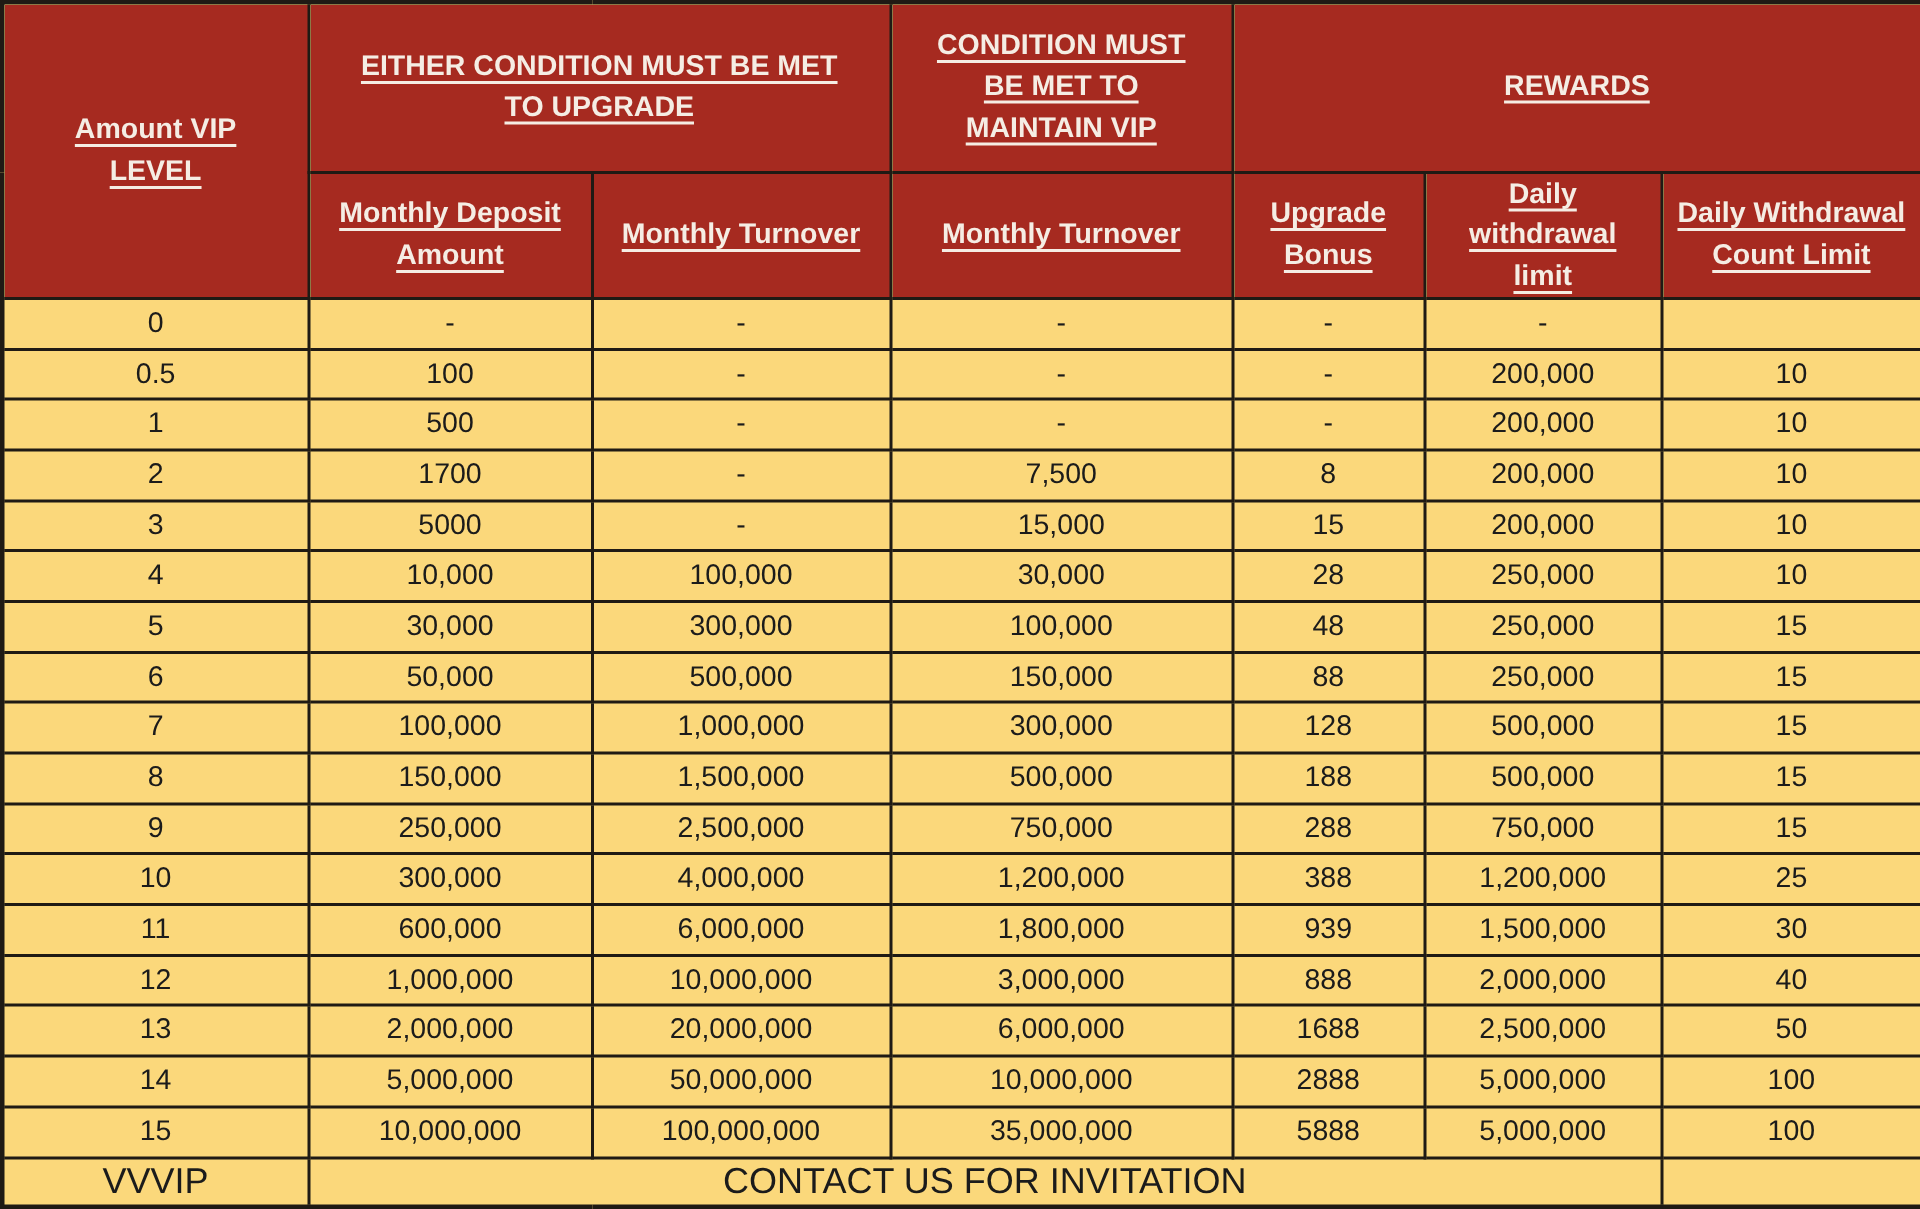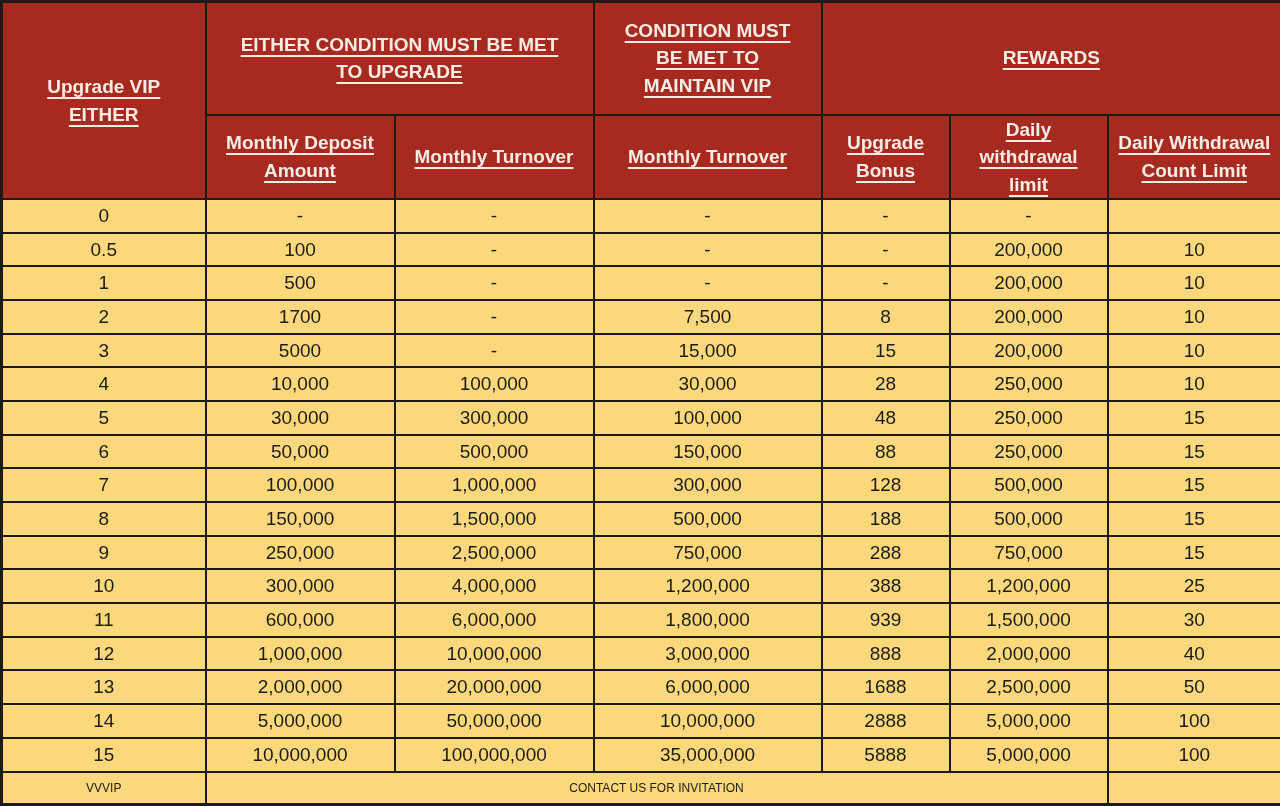--- a/index.html
+++ b/index.html
@@ -46,38 +46,38 @@
   thead th.count-limit{padding:0 14px;}
   tbody td, tfoot td{
     background:var(--row-bg);
     color:var(--cell-text);
     font-size:19px;
     padding:0 4px;
     white-space:nowrap;
   }
   tbody tr{height:32px;}
   tfoot tr{height:33px;}
-  tfoot td{font-size:12px;}
+  tfoot td{font-size:24px;}
 </style>
 </head>
 <body>
 
 <table class="vip">
   <colgroup>
     <col style="width:204px">
     <col style="width:189px">
     <col style="width:199px">
     <col style="width:228px">
     <col style="width:128px">
     <col style="width:158px">
     <col style="width:174px">
   </colgroup>
   <thead>
     <tr class="hrow1">
-      <th rowspan="2" class="vip-level-col">Upgrade VIP EITHER</th>
+      <th rowspan="2" class="vip-level-col">Amount VIP LEVEL</th>
       <th colspan="2">EITHER CONDITION MUST BE MET TO UPGRADE</th>
       <th>CONDITION MUST BE MET TO MAINTAIN VIP</th>
       <th colspan="3">REWARDS</th>
     </tr>
     <tr class="hrow2">
       <th>Monthly Deposit Amount</th>
       <th>Monthly Turnover</th>
       <th>Monthly Turnover</th>
       <th>Upgrade Bonus</th>
       <th>Daily withdrawal limit</th>

